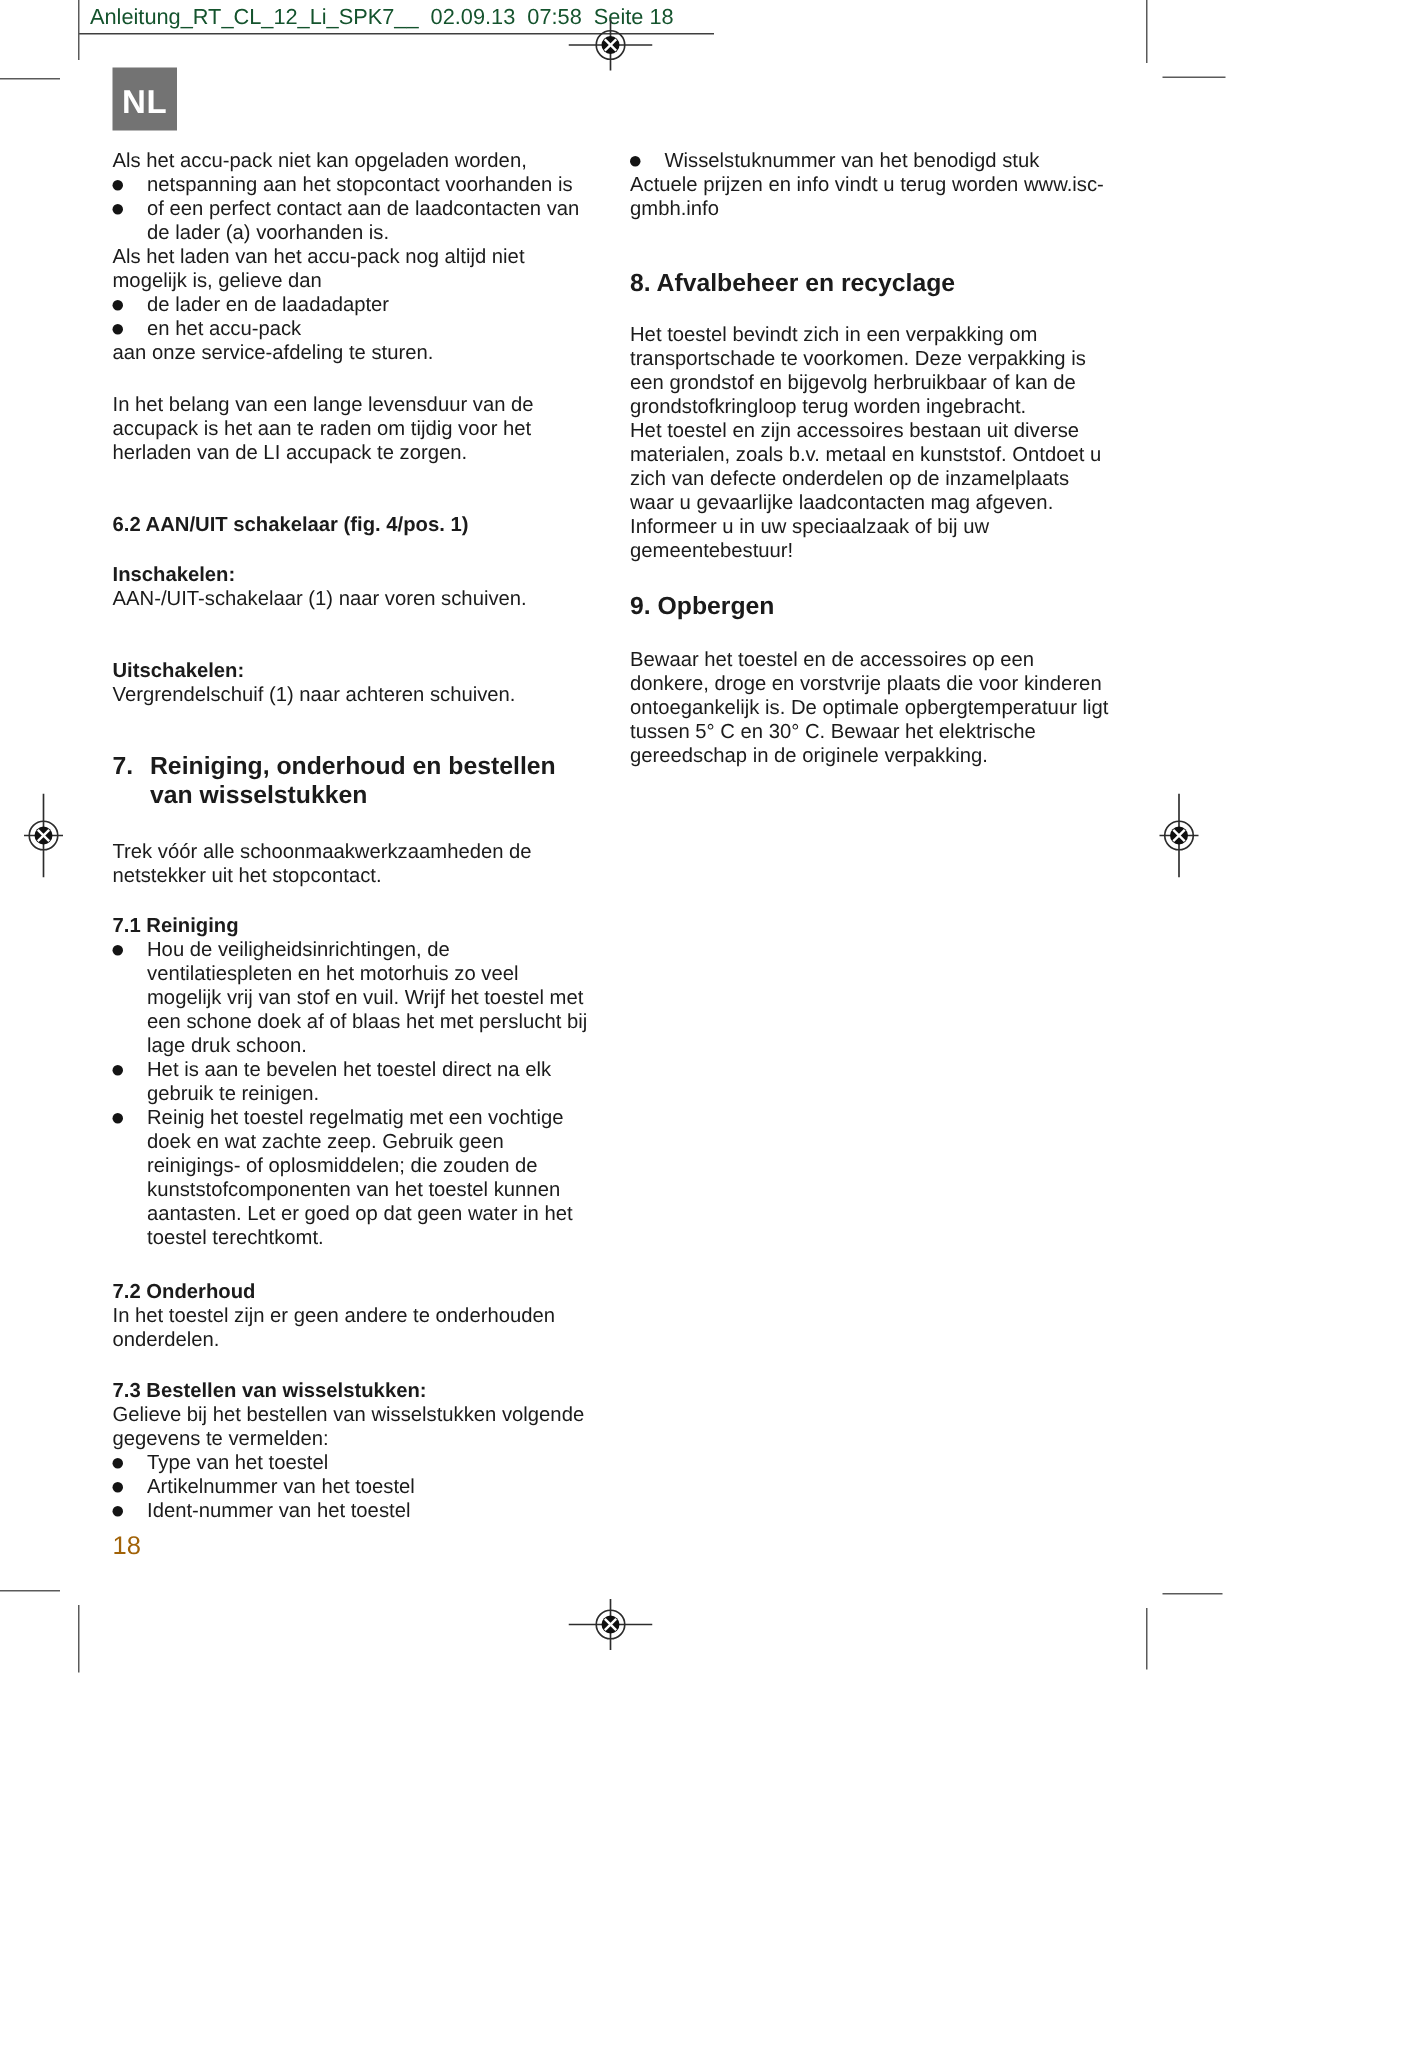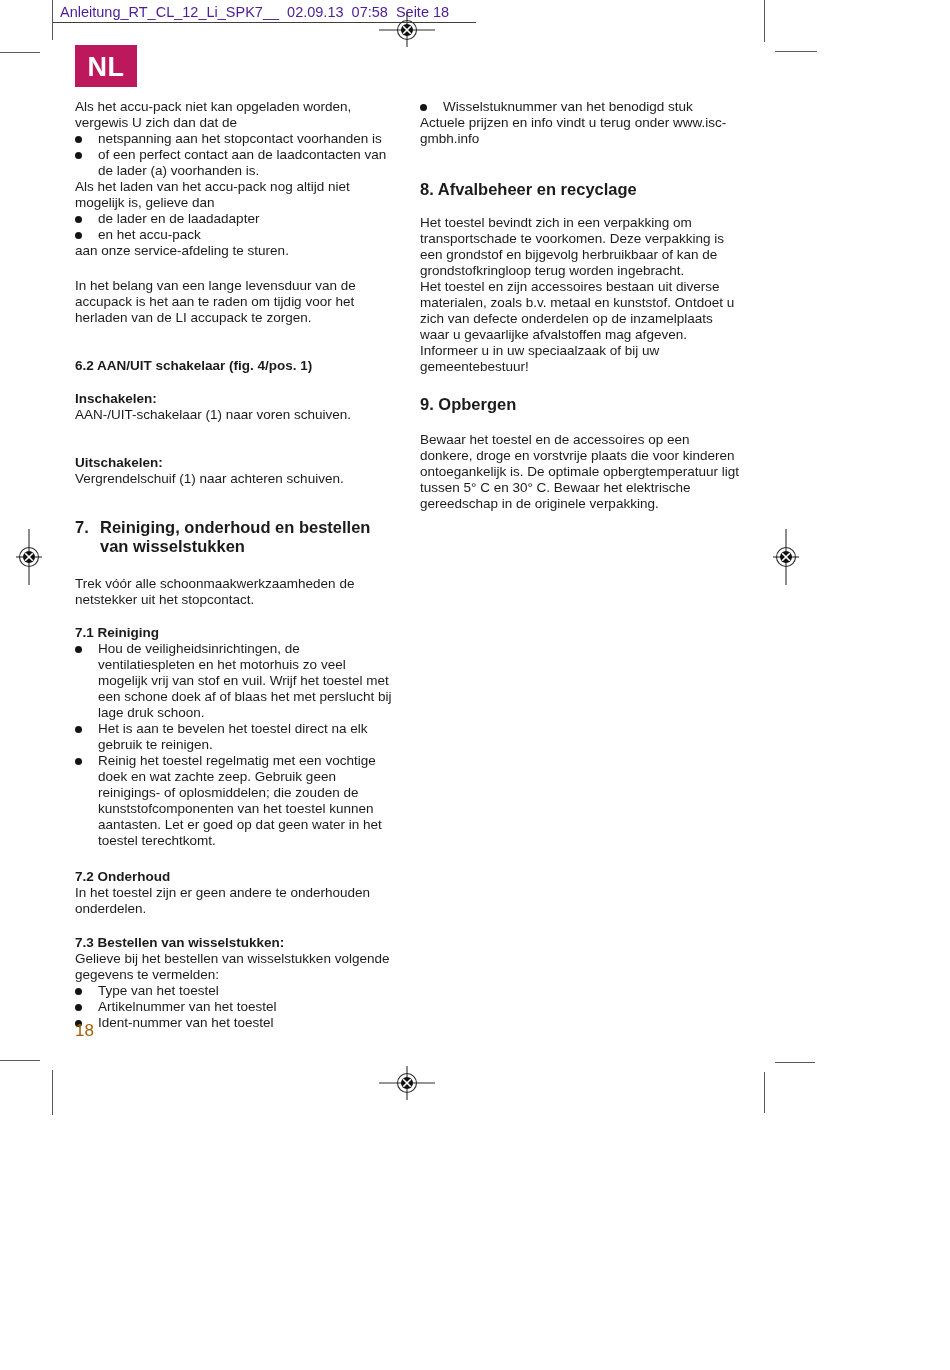--- a/index.html
+++ b/index.html
@@ -5,31 +5,31 @@
   html,body{margin:0;padding:0;}
   body{
     width:950px;height:1370px;background:#ffffff;position:relative;
     font-family:"Liberation Sans",sans-serif;color:#1b1b1b;
     -webkit-font-smoothing:antialiased;overflow:hidden;
   }
   .line{white-space:pre;}
   
   .proof-header{
     position:absolute;left:60px;top:3px;font-size:14.5px;line-height:18px;
-    color:#4c1d95;white-space:pre;
+    color:#14532d;white-space:pre;
   }
   .header-rule{position:absolute;left:52px;top:22px;width:424px;height:1px;background:#3f3f3f;}
   
   .crop{position:absolute;background:#5a5a5a;}
   
   .regmark{position:absolute;}
   
   .badge{
-    position:absolute;left:75px;top:45px;width:62px;height:42px;background:#be185d;
-    color:#ffffff;font-weight:bold;font-size:27px;letter-spacing:.5px;
+    position:absolute;left:75px;top:45px;width:43px;height:42px;background:#737373;
+    color:#ffffff;font-weight:bold;font-size:22px;letter-spacing:.5px;
     display:flex;align-items:center;justify-content:center;padding-top:3px;box-sizing:border-box;
   }
   
   .col{position:absolute;top:99px;width:352px;font-size:13.5px;line-height:16px;}
   .col-left{left:75px;}
   .col-right{left:420px;}
   .para{margin:0;}
   .bold{font-weight:bold;}
   .h3{font-weight:bold;}
   .h2{font-weight:bold;font-size:16.5px;line-height:21px;}
@@ -105,21 +105,20 @@
       <line x1="24.2" y1="16.2" x2="31.8" y2="23.8" stroke="#ffffff" stroke-width="1.6"></line>
       <line x1="24.2" y1="23.8" x2="31.8" y2="16.2" stroke="#ffffff" stroke-width="1.6"></line>
     </svg>
   </div>
 
   <div class="badge">NL</div>
 
   <div class="col col-left">
     <div class="para">
         <div class="line">Als het accu-pack niet kan opgeladen worden,</div>
-        <div class="line">vergewis U zich dan dat de</div>
       </div>
     <div>
         <div class="li">
           <span class="dot"></span>
           <div class="li-text">
             <div class="line">netspanning aan het stopcontact voorhanden is</div>
           </div>
         </div>
         <div class="li">
           <span class="dot"></span>
@@ -248,34 +247,34 @@
   <div class="col col-right">
     <div>
         <div class="li">
           <span class="dot"></span>
           <div class="li-text">
             <div class="line">Wisselstuknummer van het benodigd stuk</div>
           </div>
         </div>
       </div>
     <div class="para">
-        <div class="line">Actuele prijzen en info vindt u terug onder www.isc-</div>
+        <div class="line">Actuele prijzen en info vindt u terug worden www.isc-</div>
         <div class="line">gmbh.info</div>
       </div>
 
     <div class="h2 mt32">8. Afvalbeheer en recyclage</div>
     <div class="para mt15">
         <div class="line">Het toestel bevindt zich in een verpakking om</div>
         <div class="line">transportschade te voorkomen. Deze verpakking is</div>
         <div class="line">een grondstof en bijgevolg herbruikbaar of kan de</div>
         <div class="line">grondstofkringloop terug worden ingebracht.</div>
         <div class="line">Het toestel en zijn accessoires bestaan uit diverse</div>
         <div class="line">materialen, zoals b.v. metaal en kunststof. Ontdoet u</div>
         <div class="line">zich van defecte onderdelen op de inzamelplaats</div>
-        <div class="line">waar u gevaarlijke afvalstoffen mag afgeven.</div>
+        <div class="line">waar u gevaarlijke laadcontacten mag afgeven.</div>
         <div class="line">Informeer u in uw speciaalzaak of bij uw</div>
         <div class="line">gemeentebestuur!</div>
       </div>
 
     <div class="h2 mt36">9. Opbergen</div>
     <div class="para mt17">
         <div class="line">Bewaar het toestel en de accessoires op een</div>
         <div class="line">donkere, droge en vorstvrije plaats die voor kinderen</div>
         <div class="line">ontoegankelijk is. De optimale opbergtemperatuur ligt</div>
         <div class="line">tussen 5° C en 30° C. Bewaar het elektrische</div>

